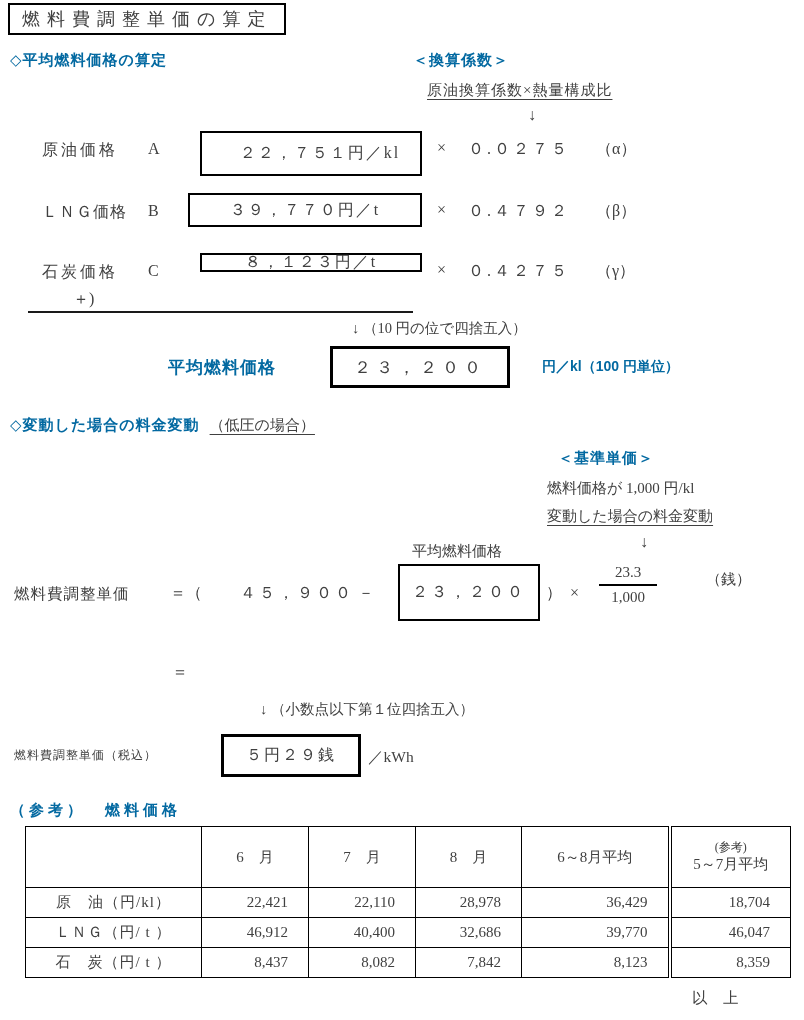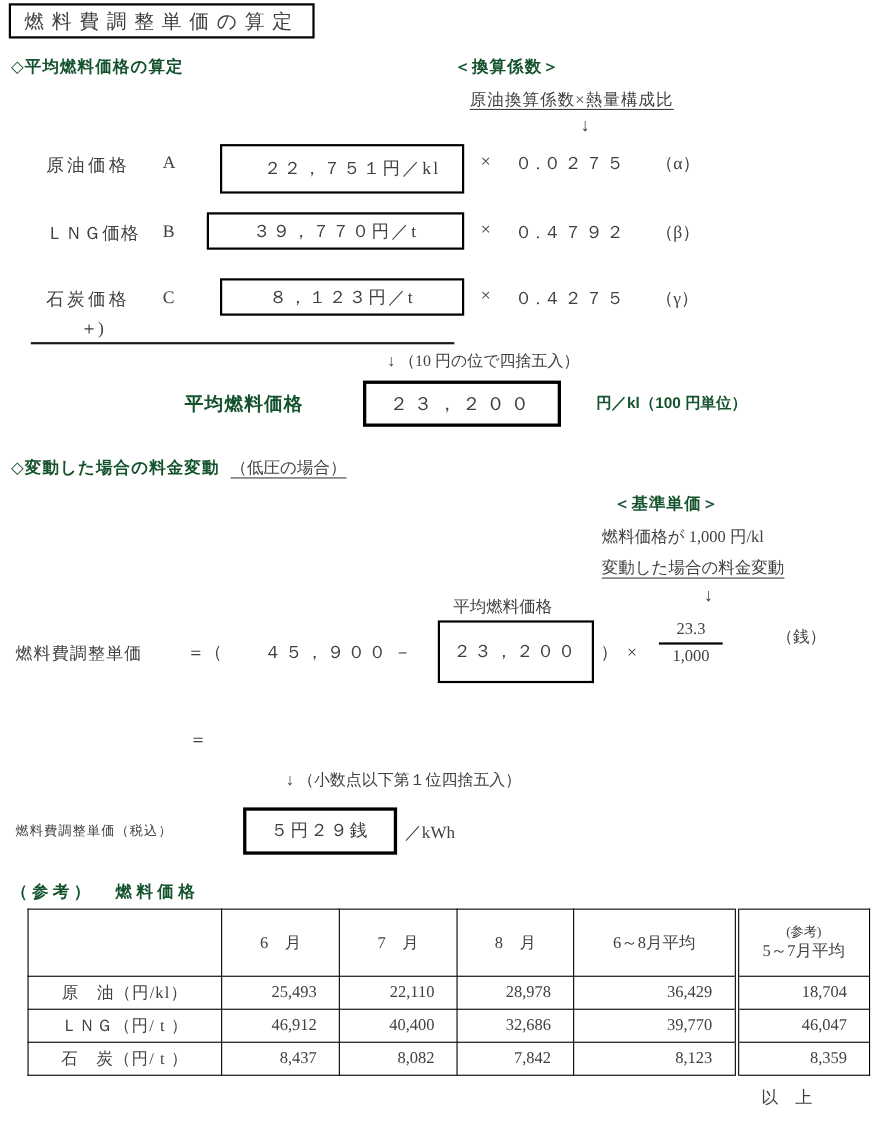--- a/index.html
+++ b/index.html
@@ -1,19 +1,19 @@
 <!DOCTYPE html>
 <html><head>
 <meta charset="utf-8">
 <style>
   html,body{margin:0;padding:0;background:#fff;}
   .page{position:relative;width:804px;height:1020px;background:#ffffff;color:#000;overflow:hidden;}
   .abs{position:absolute;}
   .serif{font-family:"Liberation Serif","DejaVu Serif",serif;font-size:15px;color:#404040;}
-  .gothic{font-family:"Liberation Sans","DejaVu Sans",sans-serif;font-weight:bold;font-size:15px;color:#14532d;}
+  .gothic{font-family:"Liberation Sans","DejaVu Sans",sans-serif;font-weight:bold;font-size:15px;color:#0369a1;}
   .u{text-decoration:underline;text-underline-offset:4px;}
   .box{border:2px solid #000;display:flex;align-items:center;justify-content:center;box-sizing:border-box;background:#fff;}
   .box.thick{border-width:3px;}
   .hline{height:2px;background:#1a1a1a;}
   .title-box{border:2px solid #000;padding:2px 12px;font-size:18px;letter-spacing:7px;}
   .price-val{font-size:16px;letter-spacing:2px;}
   .mult{display:flex;font-size:16px;}
   .mult .coef{margin-left:22px;letter-spacing:3px;}
   .mult .sym{margin-left:26px;}
   .avg-val{font-size:17px;letter-spacing:5px;}
@@ -59,21 +59,21 @@
     <span class="serif price-val">３９，７７０円／t</span>
   </div>
   <div class="abs serif mult" style="left:437px;top:201px;">
     <span>×</span>
     <span class="coef">０.４７９２</span>
     <span class="sym">（β）</span>
   </div>
 
   <div class="abs serif" style="left:42px;top:262px;font-size:16px;letter-spacing:3px;">石炭価格</div>
   <div class="abs serif" style="left:148px;top:262px;font-size:16px;">C</div>
-  <div class="abs box" style="left:200px;top:253px;width:222px;height:34px;">
+  <div class="abs box" style="left:200px;top:253px;width:222px;height:19px;">
     <span class="serif price-val">８，１２３円／t</span>
   </div>
   <div class="abs serif mult" style="left:437px;top:261px;">
     <span>×</span>
     <span class="coef">０.４２７５</span>
     <span class="sym">（γ）</span>
   </div>
 
   <div class="abs serif" style="left:73px;top:289px;font-size:16px;">＋)</div>
   <div class="abs hline" style="left:28px;top:311px;width:385px;"></div>
@@ -136,21 +136,21 @@
         <td>7　月</td>
         <td>8　月</td>
         <td>6～8月平均</td>
         <td class="dbl">
           <div class="small">(参考)</div>
           <div>5～7月平均</div>
         </td>
       </tr>
       <tr class="data">
         <td class="lbl">原　油（円/kl）</td>
-        <td class="numcell">25,493</td>
+        <td class="numcell">22,421</td>
         <td class="numcell">22,110</td>
         <td class="numcell">28,978</td>
         <td class="numcell">36,429</td>
         <td class="numcell dbl">18,704</td>
       </tr>
       <tr class="data">
         <td class="lbl">ＬＮＧ（円/ t ）</td>
         <td class="numcell">46,912</td>
         <td class="numcell">40,400</td>
         <td class="numcell">32,686</td>

